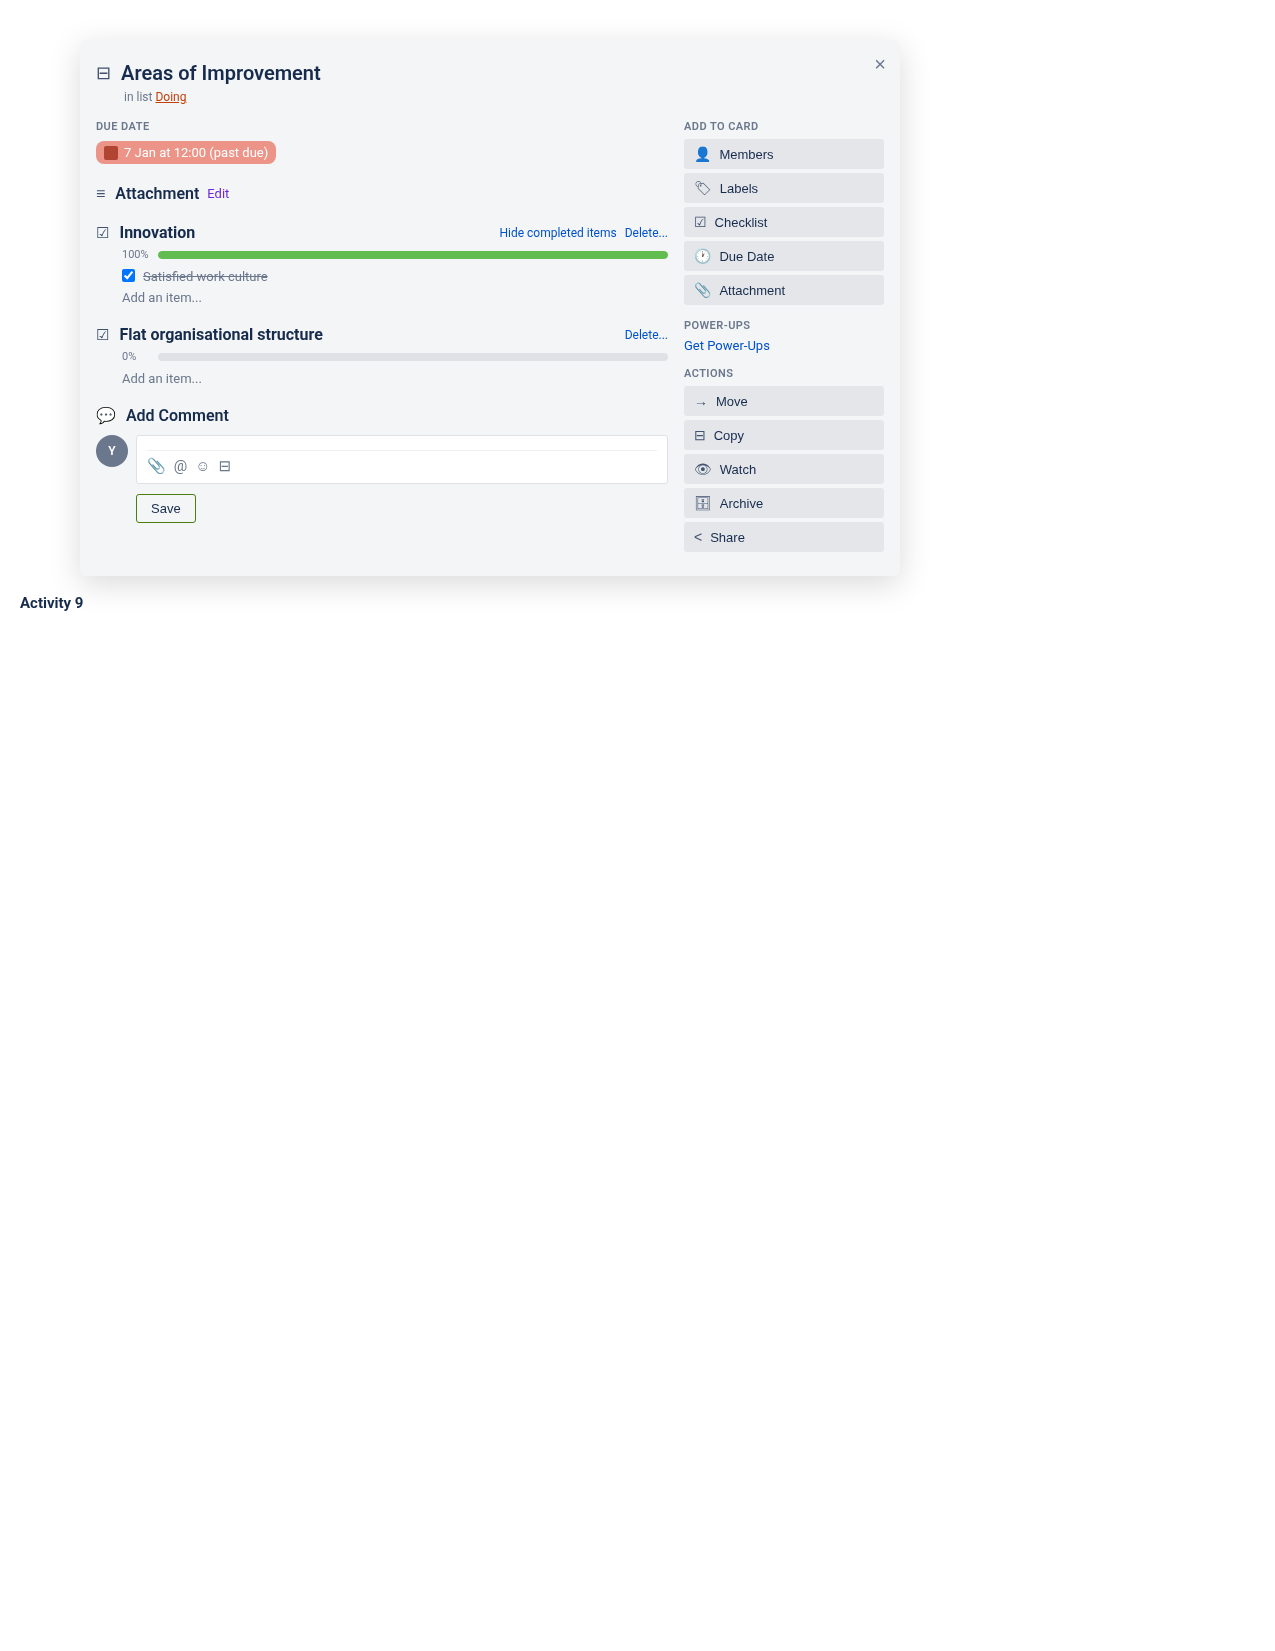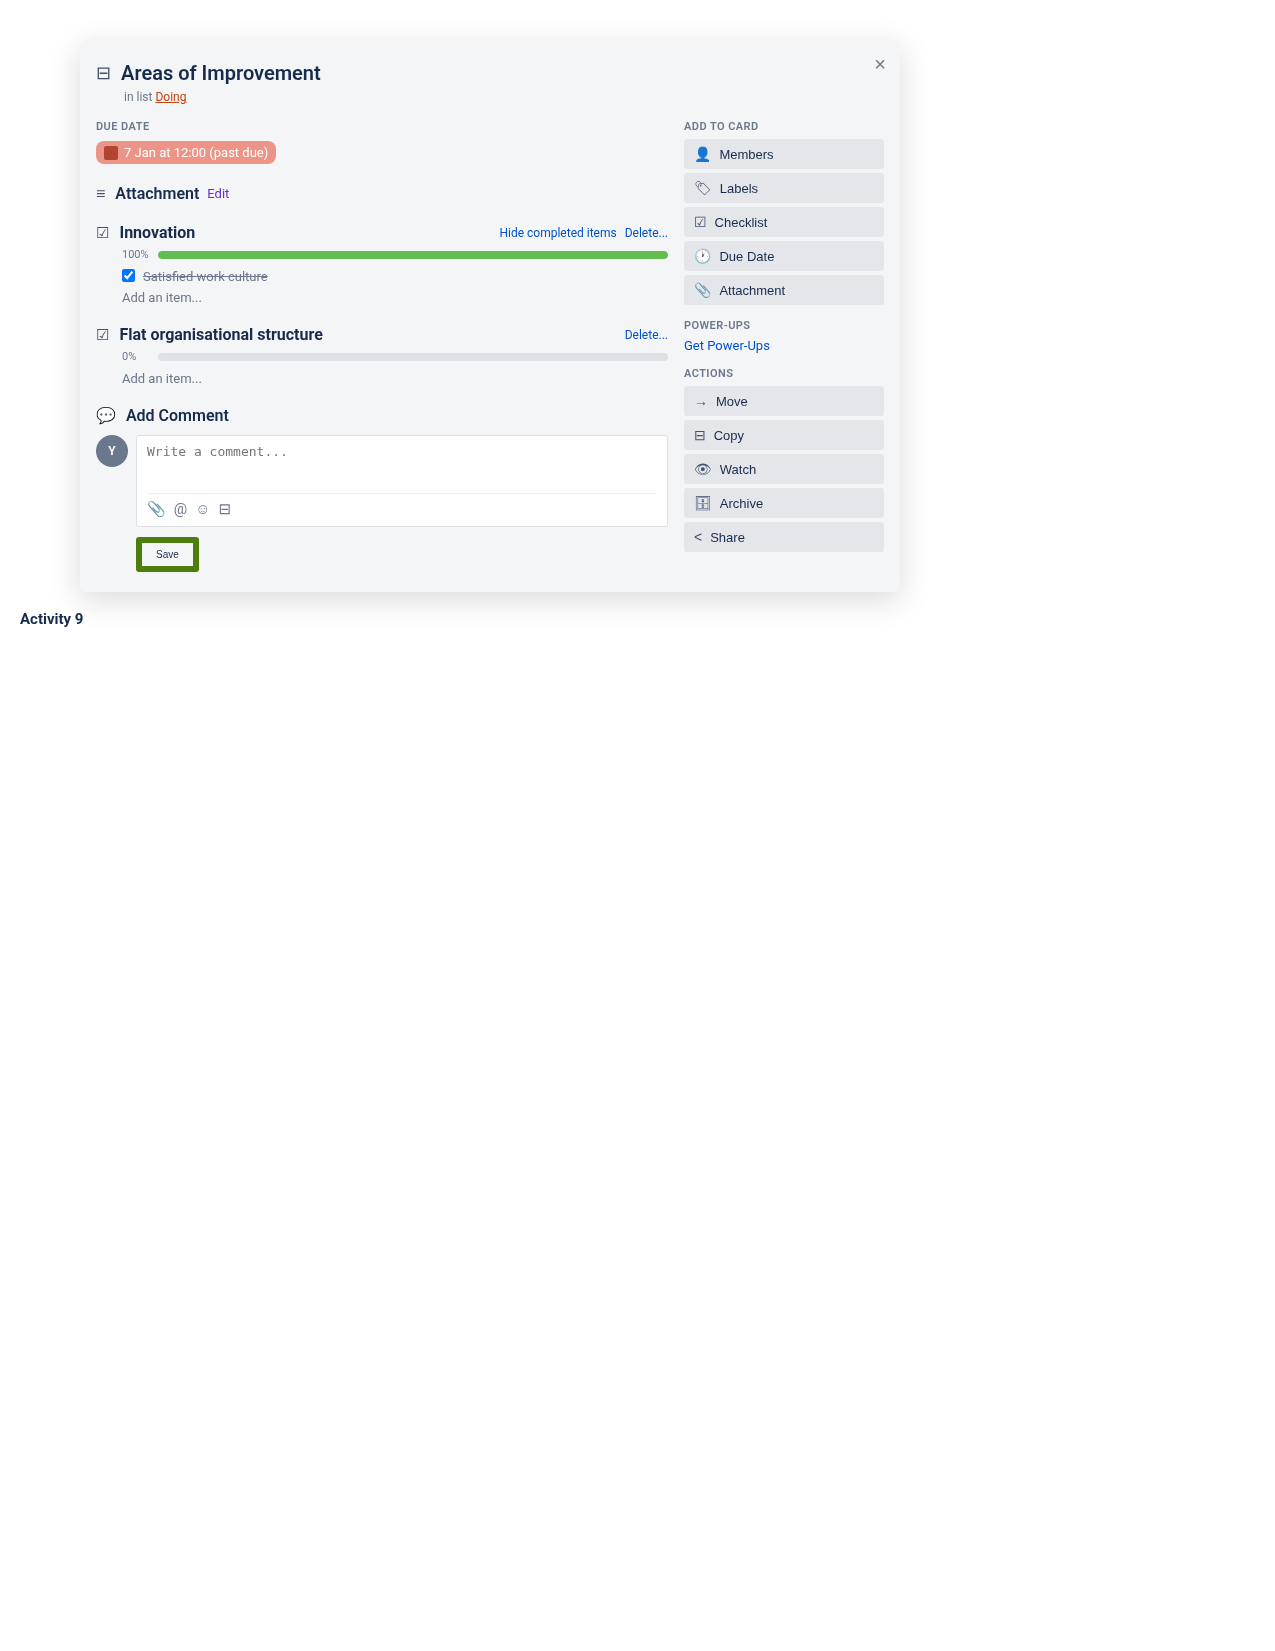--- a/index.html
+++ b/index.html
@@ -333,24 +333,24 @@
     .comment-tool-icon {
       font-size: 15px;
       color: #6b778c;
       cursor: pointer;
     }
 
     .save-btn {
       margin-top: 10px;
       margin-left: 40px;
       background: #f4f5f7;
-      border: 6px solid #4d7c0f;
+      border: 1px solid #4d7c0f;
       border-radius: 3px;
       padding: 6px 14px;
-      font-size: 10px;
+      font-size: 13px;
       color: #172b4d;
       cursor: pointer;
     }
 
     
     .sidebar-section-label {
       font-size: 11px;
       font-weight: 600;
       color: #6b778c;
       text-transform: uppercase;
@@ -482,21 +482,20 @@
         </div>
 
         <div class="add-comment-section">
           <div class="add-comment-header">
             <span class="comment-icon">💬</span>
             <span class="add-comment-title">Add Comment</span>
           </div>
           <div class="comment-input-row">
             <div class="avatar-circle">Y</div>
             <div class="comment-box-wrapper">
-              <textarea class="comment-textarea" placeholder="Write a comment..." style=""></textarea>
               <div class="comment-toolbar">
                 <span class="comment-tool-icon">📎</span>
                 <span class="comment-tool-icon">@</span>
                 <span class="comment-tool-icon">☺</span>
                 <span class="comment-tool-icon">⊟</span>
               </div>
             </div>
           </div>
           <button class="save-btn">Save</button>
         </div>

